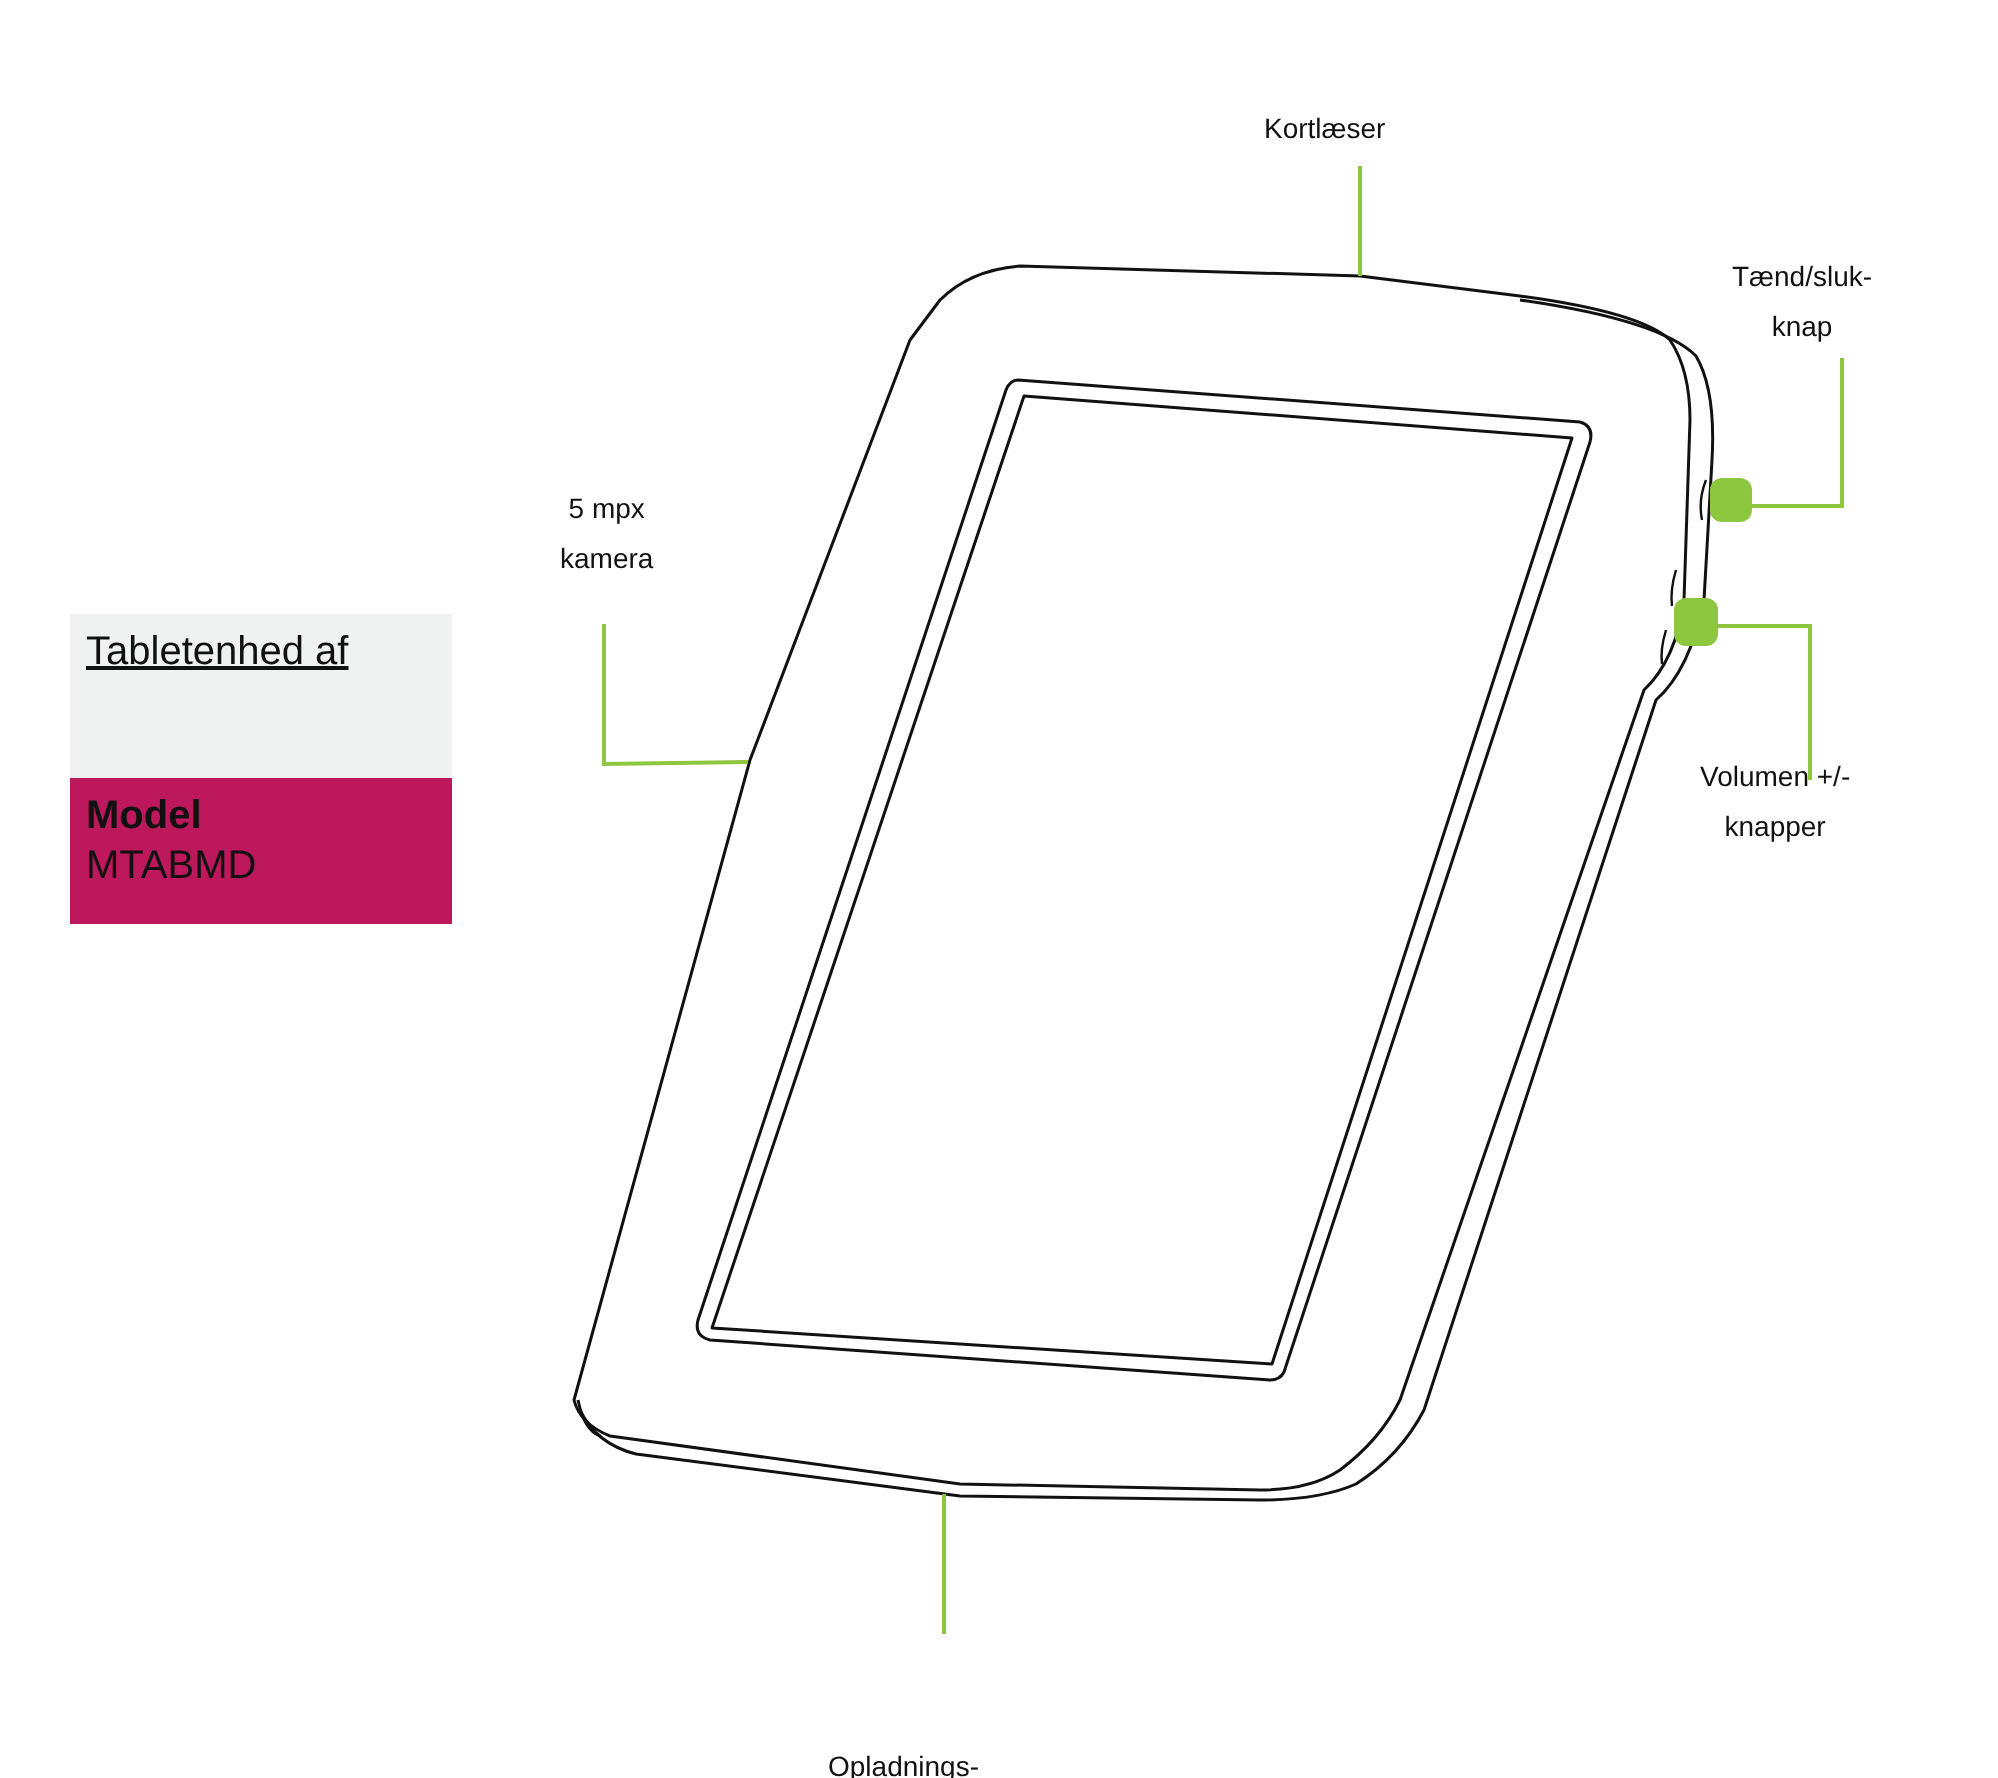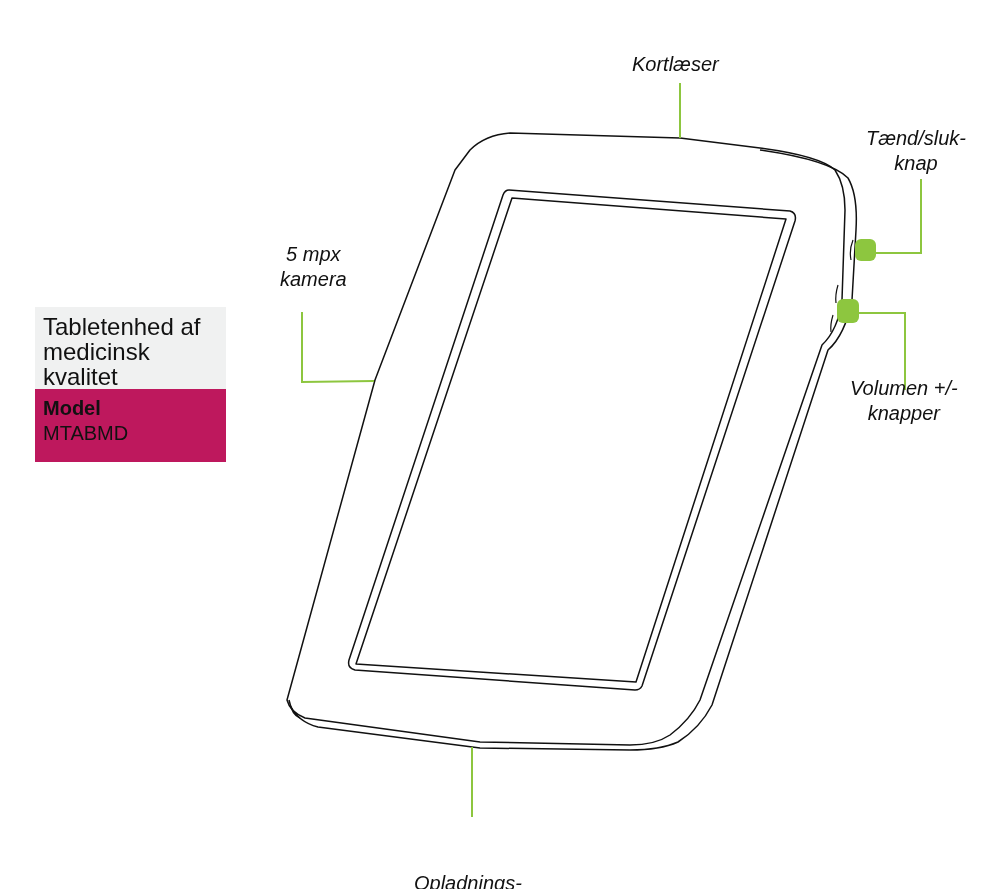--- a/index.html
+++ b/index.html
@@ -19,42 +19,42 @@
       position: absolute;
       left: 35px;
       top: 307px;
       width: 191px;
     }
     .info-top {
       background: #f0f1f1;
       height: 82px;
       padding: 7px 0 0 8px;
       box-sizing: border-box;
-      font-size: 24px;
+      font-size: 20px;
       line-height: 25px;
+      text-decoration: underline;
     }
     .info-bottom {
       background: #be185d;
       height: 73px;
       padding: 7px 0 0 8px;
       box-sizing: border-box;
       font-size: 20px;
       line-height: 25px;
     }
     .info-bottom .model-label {
       font-weight: bold;
       display: block;
     }
     .info-bottom .model-value {
       display: block;
     }
     .callout {
       position: absolute;
-      font-style: italic;
-      font-size: 20px;
+      font-size: 14px;
       line-height: 25px;
       text-align: center;
       white-space: nowrap;
     }
     svg.drawing {
       position: absolute;
       left: 0;
       top: 0;
     }
   </style>
@@ -106,21 +106,20 @@
     <polyline points="921,179 921,253 874,253"></polyline>
     <polyline points="302,312 302,382 374,381"></polyline>
     <polyline points="857,313 905,313 905,390"></polyline>
     <polyline points="472,747 472,817"></polyline>
   </g>
 </svg>
 
 <div class="info-box">
   <div class="info-top">
     <div>Tabletenhed af</div>
-    <div>medicinsk kvalitet</div>
   </div>
   <div class="info-bottom">
     <span class="model-label">Model</span>
     <span class="model-value">MTABMD</span>
   </div>
 </div>
 
 <div class="callout" style="left:632px; top:52px;">
   <span>Kortlæser</span>
 </div>

